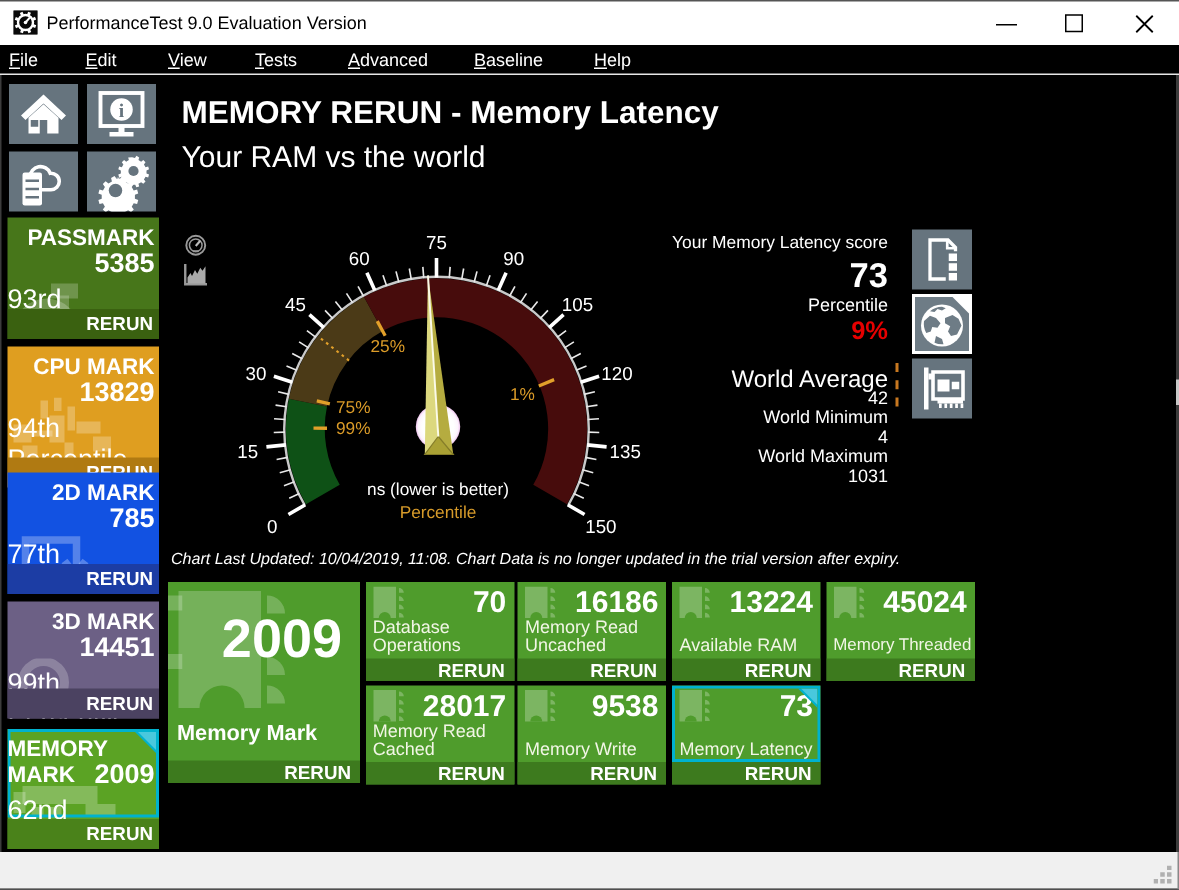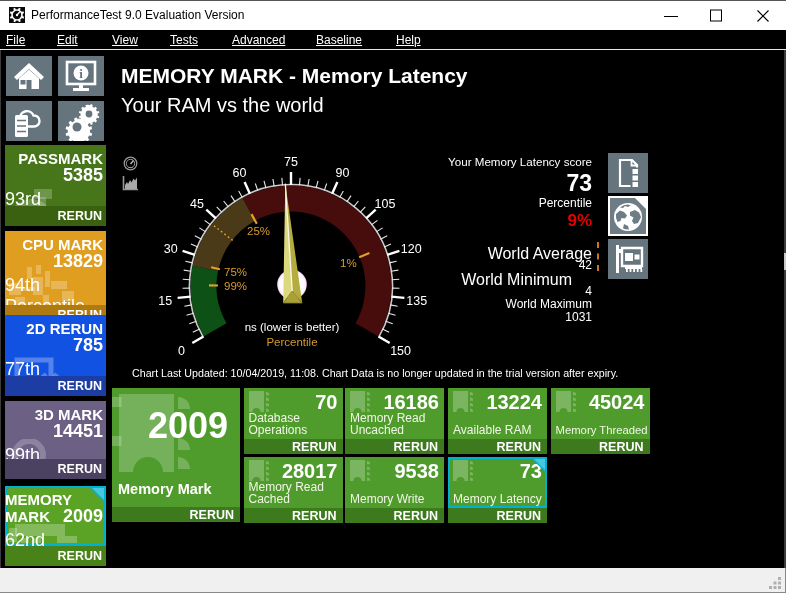--- a/index.html
+++ b/index.html
@@ -5,21 +5,21 @@
 * { margin:0; padding:0; box-sizing:border-box; }
 html,body { width:786px; height:593px; overflow:hidden; }
 body { font-family:"Liberation Sans", sans-serif; background:#000; position:relative; }
 .abs { position:absolute; }
 
 #titlebar { left:0; top:0; width:786px; height:30px; background:#fff; border-top:1px solid #555; }
 #apptitle { left:31px; top:8px; font-size:12px; color:#000; }
 #appicon { left:9px; top:7px; width:16px; height:16px; background:#111; }
 
 #menubar { left:0; top:30px; width:786px; height:20px; background:#000; border-bottom:1px solid #e8e8e8; }
-.menu { position:absolute; top:33px; font-size:12px; color:#fff;text-decoration:underline; }
+.menu { position:absolute; top:33px; font-size:12px; color:#fff; }
 .menu u { text-decoration:underline; }
 
 .tbtn { background:#66747e; }
 
 .card { left:5px; width:101px; color:#fff; overflow:hidden; }
 .card .ttl { position:absolute; right:3px; top:5px; font-size:15px; font-weight:bold; }
 .card .val { position:absolute; right:3px; top:20px; font-size:18px; font-weight:bold;text-align:right; }
 .card .pct { position:absolute; right:3px; top:44px; font-size:18px; }
 .card .rr { position:absolute; left:0; right:0; bottom:0; height:20px; }
 .card .rr span { position:absolute; right:4px; top:3px; font-size:12.5px; font-weight:bold; }
@@ -146,21 +146,21 @@
     <div class="pct">94th Percentile</div>
   <div class="rr" style="background:#b07a12">
       <span>RERUN</span>
     </div>
 </div>
 <div class="abs card" style="top:315px;height:81px;background:#1252e2">
   <svg class="abs" style="left:8px;top:41px" width="60" height="40" viewBox="0 0 60 40" fill="none" stroke="rgba(255,255,255,0.28)" stroke-width="5">
       <rect x="4" y="4" width="34" height="26"></rect>
       <path d="M30 18 L44 36 M44 18 L30 36"></path>
     </svg>
-  <div class="ttl">2D RERUN</div>
+  <div class="ttl">2D MARK</div>
     <div class="val">785</div>
     <div class="pct">77th Percentile</div>
   <div class="rr" style="background:#1c3da4">
       <span>RERUN</span>
     </div>
 </div>
 <div class="abs card" style="top:401px;height:78px;background:#6c6085">
   <svg class="abs" style="left:2px;top:38px" width="75" height="40" viewBox="0 0 75 40" fill="rgba(255,255,255,0.22)">
       <circle cx="22" cy="16" r="14" fill="none" stroke="rgba(255,255,255,0.22)" stroke-width="6"></circle>
       <path d="M0 40 L18 22 L34 40 Z"></path>
@@ -187,21 +187,21 @@
       <path d="M2 0 L14 12 L14 0 Z" fill="#49c8dd"></path>
     </svg>
   <div class="ttl">MEMORY MARK</div>
     <div class="val">2009</div>
     <div class="pct">62nd Percentile</div>
   <div class="rr" style="background:#4a821a">
       <span>RERUN</span>
     </div>
 </div>
 
-<div class="abs" id="h1">MEMORY MARK - Memory Latency</div>
+<div class="abs" id="h1">MEMORY RERUN - Memory Latency</div>
 <div class="abs" id="h2">Your RAM vs the world</div>
 
 <svg class="abs" style="left:123px;top:156px" width="15" height="15" viewBox="0 0 15 15">
     <circle cx="7.5" cy="7.5" r="6.3" fill="none" stroke="#999" stroke-width="1.3"></circle>
     <circle cx="7.5" cy="7.5" r="4.2" fill="none" stroke="#999" stroke-width="1"></circle>
     <path d="M7.5 8 L10.5 4.5" stroke="#bbb" stroke-width="1.4"></path>
     <path d="M5.5 11.5 h4" stroke="#999" stroke-width="1.2"></path>
   </svg>
 <svg class="abs" style="left:122px;top:176px" width="16" height="15" viewBox="0 0 16 15">
     <path d="M1.5 0 V13.5 H16" stroke="#999" stroke-width="1.6" fill="none"></path>
@@ -254,29 +254,29 @@
     </radialGradient>
 <circle cx="142" cy="139.5" r="14.8" fill="url(#hub)"></circle>
     <polygon points="135.3,38.6 142.2,146 133.2,158" fill="#dcd87e"></polygon>
     <polygon points="135.3,38.6 152.2,158 142.2,146" fill="#b5ac40"></polygon>
     <polygon points="142.2,146 152.2,158 133.2,158" fill="#aaa134" stroke="#857d28" stroke-width="0.8"></polygon>
     <path d="M135.3 38.6 L142.2 146" stroke="#fbfae8" stroke-width="1.3"></path>
 </svg>
 <div class="abs" style="left:192px;top:321px;width:200px;text-align:center;color:#fff;font-size:11.5px">ns (lower is better)</div>
 <div class="abs" style="left:192px;top:336px;width:200px;text-align:center;color:#d79b2a;font-size:11.5px">Percentile</div>
 
-<div class="abs" style="left:132px;top:367px;color:#fff;font-size:10.7px;">Chart Last Updated: 10/04/2019, 11:08. Chart Data is no longer updated in the trial version after expiry.</div>
+<div class="abs" style="left:114px;top:367px;color:#fff;font-size:10.7px;font-style:italic">Chart Last Updated: 10/04/2019, 11:08. Chart Data is no longer updated in the trial version after expiry.</div>
 
 <div class="rp" style="left:402px;top:155px;width:190px;font-size:11.6px">Your Memory Latency score</div>
 <div class="rp" style="left:402px;top:170px;width:190px;font-size:23px;font-weight:bold">73</div>
 <div class="rp" style="left:402px;top:196px;width:190px;font-size:12px">Percentile</div>
 <div class="rp" style="left:402px;top:211px;width:190px;font-size:17px;font-weight:bold;color:#e60000">9%</div>
 <div class="rp" style="left:402px;top:245px;width:190px;font-size:16px">World Average</div>
 <div class="rp" style="left:402px;top:258px;width:190px;font-size:12px">42</div>
-<div class="rp" style="left:382px;top:271px;width:190px;font-size:16px">World Minimum</div>
+<div class="rp" style="left:402px;top:271px;width:190px;font-size:12px">World Minimum</div>
 <div class="rp" style="left:402px;top:284px;width:190px;font-size:12px">4</div>
 <div class="rp" style="left:402px;top:297px;width:190px;font-size:12px">World Maximum</div>
 <div class="rp" style="left:402px;top:310px;width:190px;font-size:12px">1031</div>
 <div class="abs" style="left:597px;top:242px;height:29px;border-left:2px dashed #c87820"></div>
 
 <div class="abs ribtn" style="top:153px">
 <svg width="40" height="40" viewBox="0 0 40 40">
       <path d="M12 7 H24 L29 12 V33 H12 Z" fill="none" stroke="#fff" stroke-width="2.2"></path>
       <path d="M23.5 7 V12.5 H29" fill="none" stroke="#fff" stroke-width="1.8"></path>
       <g fill="#66747e">

